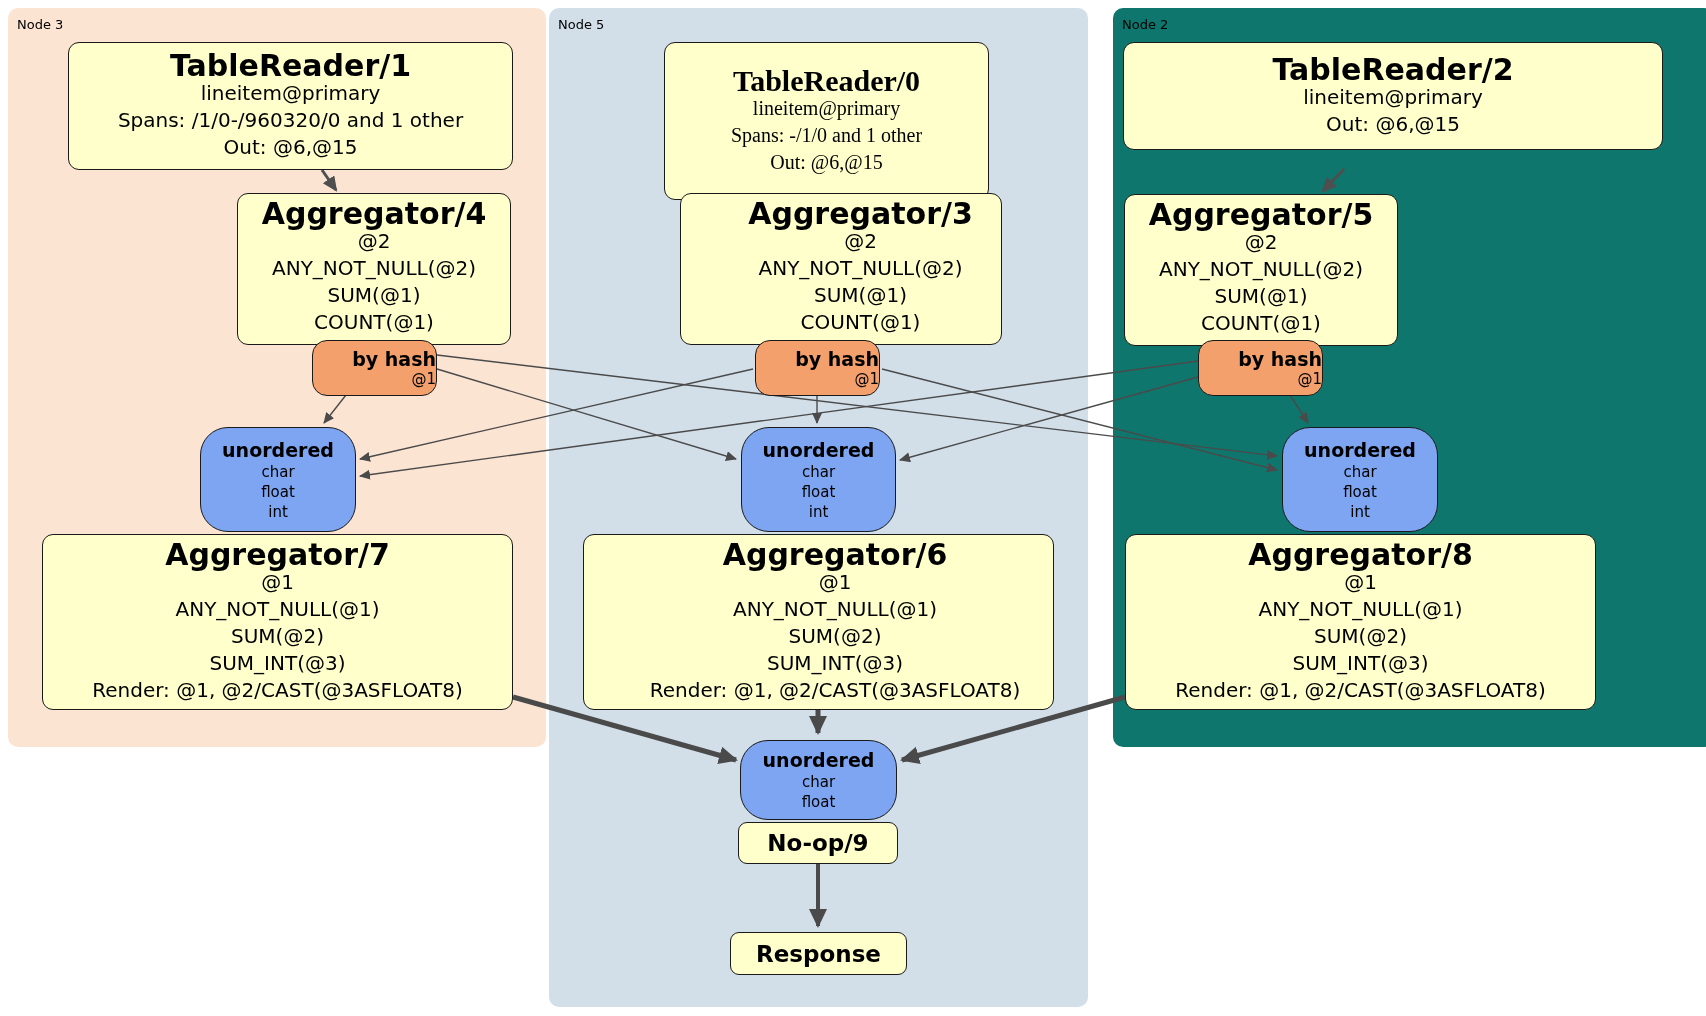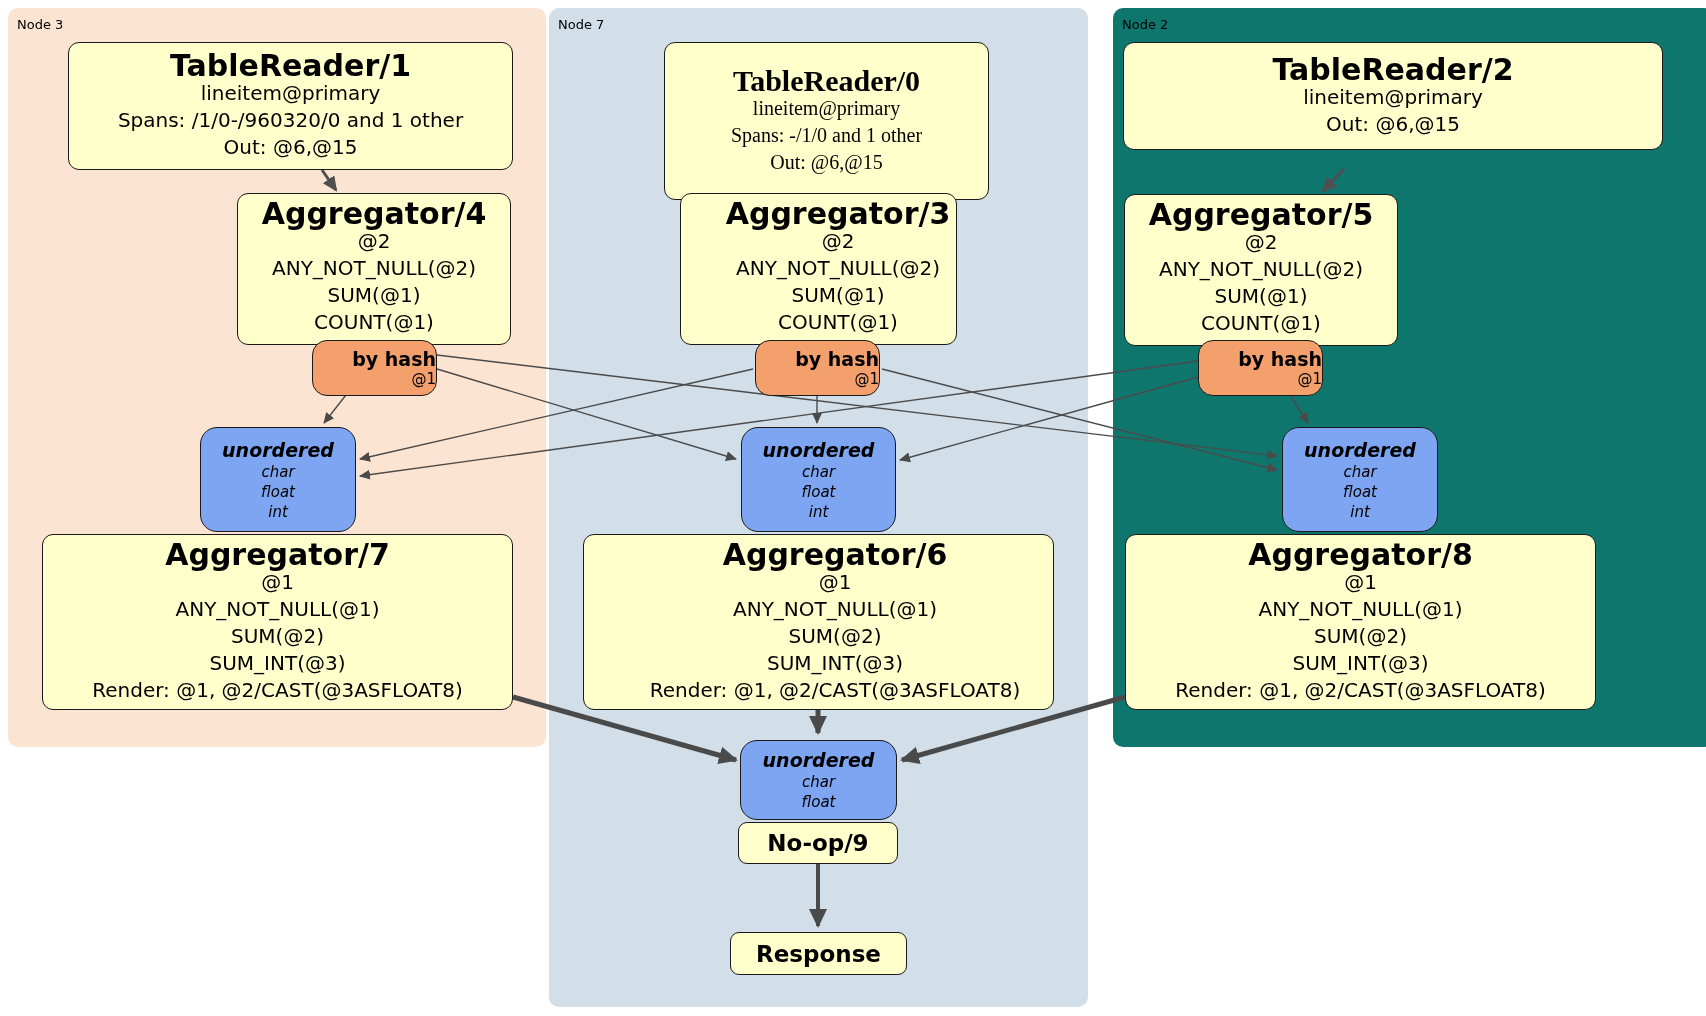--- a/index.html
+++ b/index.html
@@ -29,44 +29,44 @@
     position:absolute; z-index:4; background:#f3a06d;
     border:1.6px solid #1a1a1a; border-radius:15px;
     display:flex; flex-direction:column; align-items:flex-end; justify-content:center;
     text-align:center; box-sizing:border-box;
   }
   .rtitle { font-weight:bold; font-size:19px; line-height:22px; }
   .rsub   { font-size:15px; line-height:18px; }
 
   .sync {
     position:absolute; z-index:4; background:#7da5f2;
-    border:1.6px solid #1a1a1a; border-radius:17px;
+    border:1.6px solid #1a1a1a; border-radius:28px;
     display:flex; flex-direction:column; align-items:center; justify-content:center;
-    text-align:center; box-sizing:border-box;font-style:italic;
+    text-align:center; box-sizing:border-box;
   }
   .stitle { font-weight:bold; font-size:19px; line-height:24px; }
   .sline  { font-size:15px; line-height:20px; }
 
   .leaf {
     position:absolute; z-index:3; background:#ffffcc;
     border:1.6px solid #1a1a1a; border-radius:9px;
     display:flex; align-items:center; justify-content:center;
     font-weight:bold; font-size:23px; box-sizing:border-box;
   }
 </style>
 </head>
 <body>
 
 <div class="canvas">
 
   <div class="region region-node3">
     <div class="region-label">Node 3</div>
   </div>
   <div class="region region-node1">
-    <div class="region-label">Node 7</div>
+    <div class="region-label">Node 5</div>
   </div>
   <div class="region region-node2">
     <div class="region-label">Node 2</div>
   </div>
 
   <svg class="edges" viewBox="0 0 1706 1016">
     <defs>
       <marker id="ah-sm" markerUnits="userSpaceOnUse" markerWidth="13" markerHeight="11" refX="10" refY="5" orient="auto">
         <path d="M0,0 L11,5 L0,10 z" fill="#4a4a4a"></path>
       </marker>
@@ -134,21 +134,21 @@
     <div class="pline">Render: @1, @2/CAST(@3ASFLOAT8)</div>
   </div>
 
   <div class="pbox" style="left:664px;top:42px;width:325px;height:158px;font-family:Liberation Serif, serif;">
     <div class="ptitle">TableReader/0</div>
     <div class="pline">lineitem@primary</div>
     <div class="pline">Spans: -/1/0 and 1 other</div>
     <div class="pline">Out: @6,@15</div>
   </div>
 
-  <div class="pbox" style="left:680px;top:193px;width:277px;height:152px;justify-content:flex-start;padding-top:5px;padding-left:39px;">
+  <div class="pbox" style="left:680px;top:193px;width:322px;height:152px;justify-content:flex-start;padding-top:5px;padding-left:39px;">
     <div class="ptitle">Aggregator/3</div>
     <div class="pline">@2</div>
     <div class="pline">ANY_NOT_NULL(@2)</div>
     <div class="pline">SUM(@1)</div>
     <div class="pline">COUNT(@1)</div>
   </div>
 
   <div class="router" style="left:755px;top:340px;width:125px;height:56px;">
     <div class="rtitle">by hash</div>
     <div class="rsub">@1</div>

